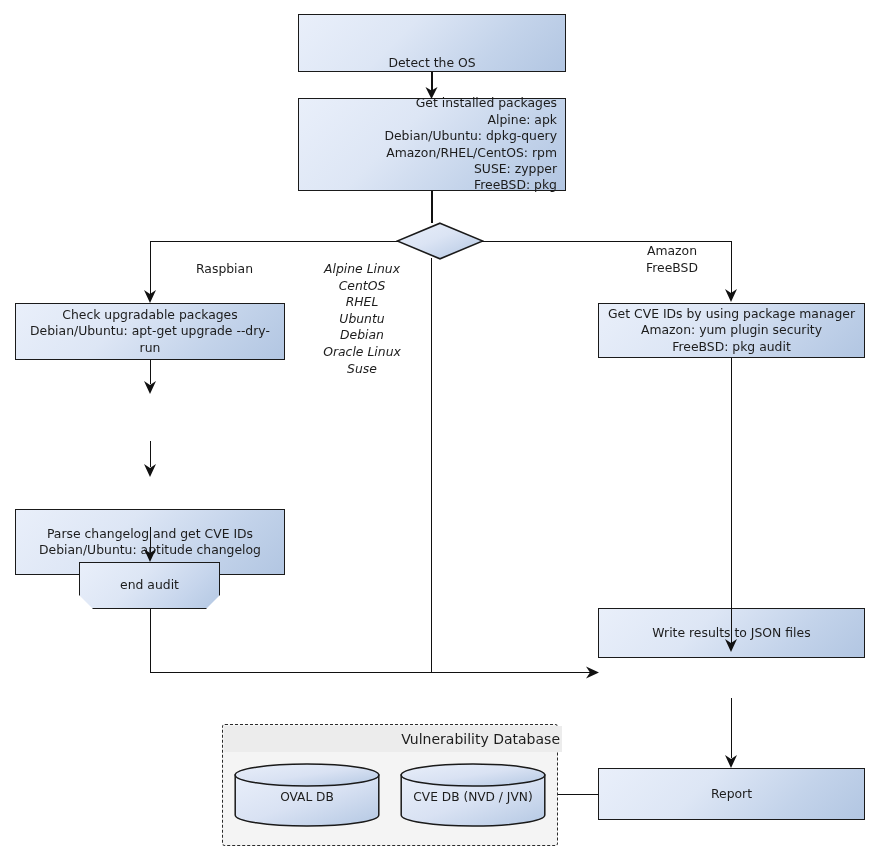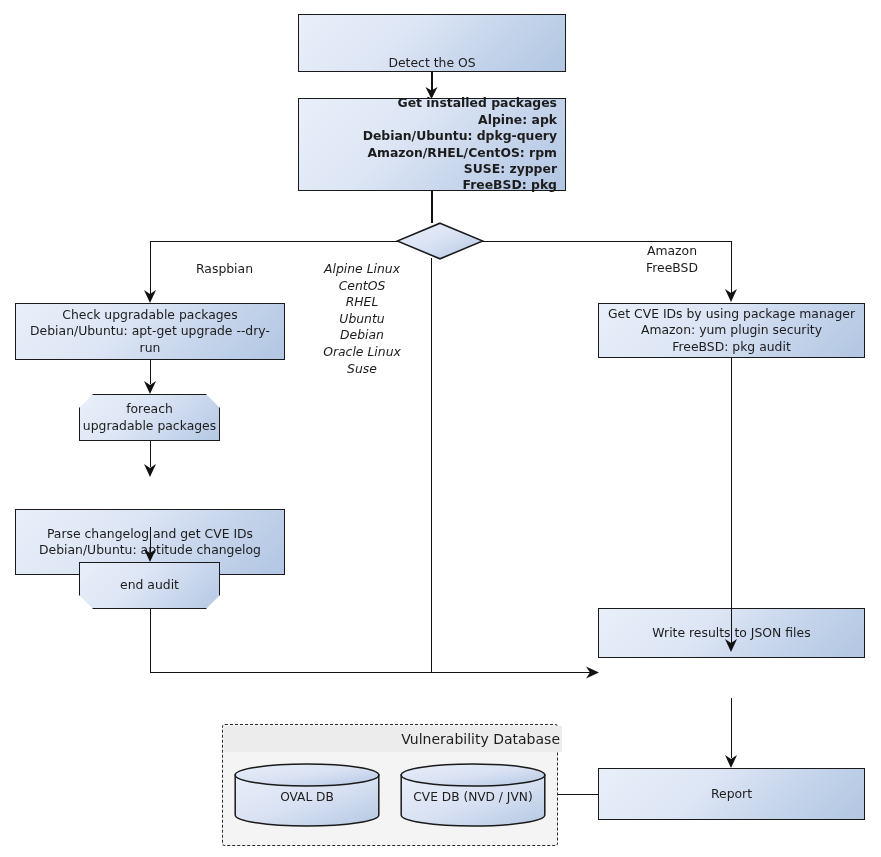--- a/index.html
+++ b/index.html
@@ -44,21 +44,21 @@
 </style>
 </head>
 <body>
 
 <div id="canvas">
 
   <div class="node" style="left:298px;top:14px;width:268px;height:58px;align-items:flex-end;">
     <span class="txt ta-c">Detect the OS</span>
   </div>
 
-  <div class="node" style="left:298px;top:98px;width:268px;height:93px;font-weight:bold;">
+  <div class="node" style="left:298px;top:98px;width:268px;height:93px;">
     <span class="txt ta-r">Get installed packages
 Alpine: apk
 Debian/Ubuntu: dpkg-query
 Amazon/RHEL/CentOS: rpm
 SUSE: zypper
 FreeBSD: pkg</span>
   </div>
 
   <div class="diamond" style="left:396px;top:222px;width:88px;height:38px;">
     <svg width="88" height="38" viewBox="0 0 88 38">
@@ -71,24 +71,20 @@
       </defs>
       <polygon points="44,1.2 86.8,19 44,36.8 1.2,19" fill="url(#gdia)" stroke="#1a1a1a" stroke-width="1.6"></polygon>
     </svg>
   </div>
 
   <div class="node" style="left:15px;top:303px;width:270px;height:57px;">
     <span class="txt ta-c">Check upgradable packages
 Debian/Ubuntu: apt-get upgrade --dry-run</span>
   </div>
 
-  <div class="loopstart" style="left:79px;top:394px;width:141px;height:47px;">
-    <span class="txt ta-c" style="white-space:pre-line;">foreach
-upgradable  packages</span>
-  </div>
 
   <div class="node" style="left:15px;top:461px;width:270px;height:66px;margin-top:48px;">
     <span class="txt ta-c">Parse changelog and get  CVE IDs
 Debian/Ubuntu: aptitude changelog</span>
   </div>
 
   <div class="loopend" style="left:79px;top:562px;width:141px;height:47px;">
     <span class="txt ta-c">end audit</span>
   </div>
 

